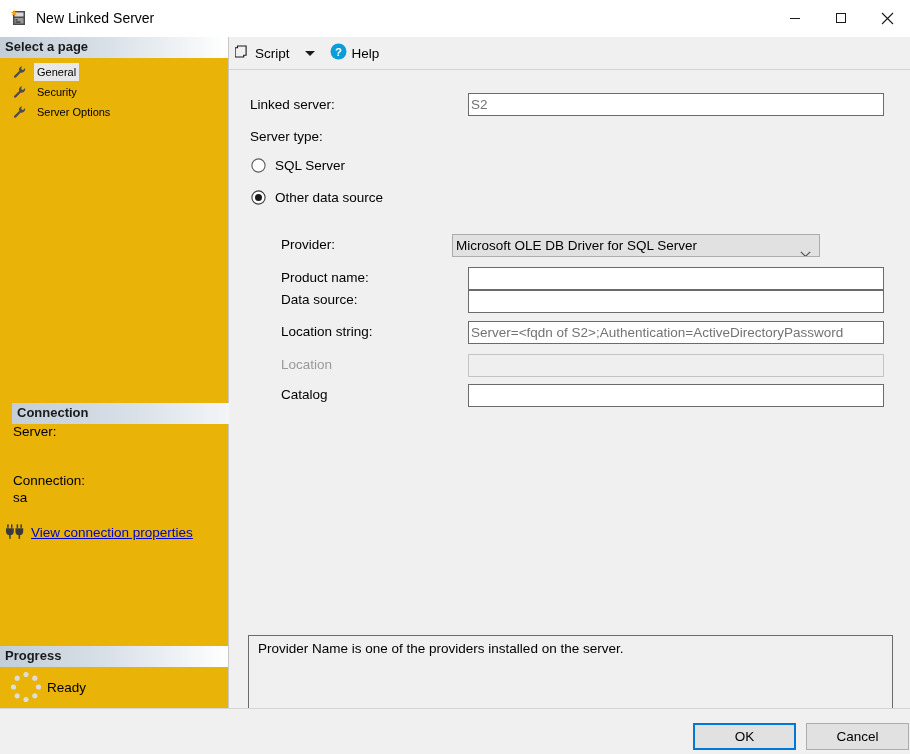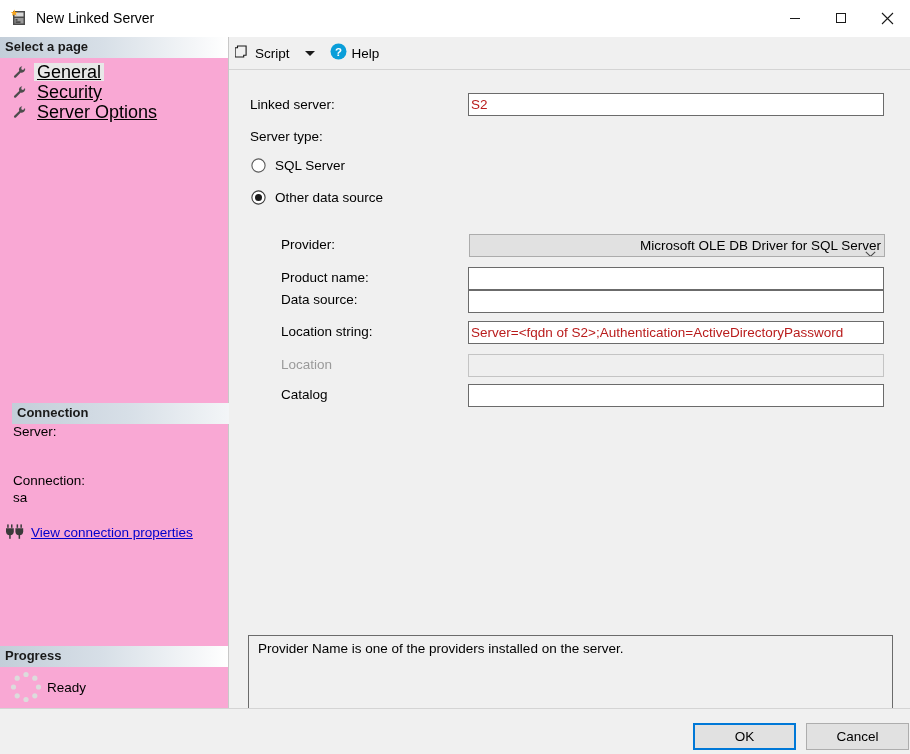--- a/index.html
+++ b/index.html
@@ -52,21 +52,21 @@
   }
   .cap-glyph {
     display: block;
   }
 
   
   .sidebar {
     position: absolute;
     left: 0; top: 37px;
     width: 229px; height: 671px;
-    background: #f9a8d4;
+    background: #eab308;
     border-right: 1px solid #c8c8c8;
     box-sizing: border-box;
   }
   .side-header {
     height: 21px;
     background: linear-gradient(to right, #c3ced9 0%, #d7dfe7 45%, #f4f6f8 85%, #ffffff 100%);
     font-weight: bold;
     font-size: 13px;
     color: #1a1a1a;
     padding: 2px 0 0 5px;
@@ -77,24 +77,23 @@
     padding: 4px 0 0 0;
   }
   .page-item {
     display: flex;
     align-items: center;
     height: 20px;
     padding-left: 12px;
     cursor: default;
   }
   .page-item .lbl {
-    font-size: 18px;
+    font-size: 11px;
     padding: 0 3px;
     line-height: 18px;
-    text-decoration: underline;
   }
   .page-item.selected .lbl {
     background: #e8e8e8;
   }
   .wrench {
     width: 16px; height: 16px;
     margin-right: 6px;
     flex: 0 0 auto;
   }
 
@@ -190,21 +189,21 @@
   }
   .lbl-disabled { color: #9a9a9a; }
 
   .tbox {
     background: #ffffff;
     border: 1px solid #6b6b6b;
     box-sizing: border-box;
     height: 23px;
     font-family: "Liberation Sans", sans-serif;
     font-size: 13.5px;
-    color: #b91c1c;
+    color: #737373;
     padding: 0 2px;
     line-height: 21px;
     white-space: nowrap;
     overflow: hidden;
   }
   .tbox.disabled {
     background: #efefef;
     border: 1px solid #c4c4c4;
   }
 
@@ -415,21 +414,21 @@
 
     <div style="position:absolute; left:22px; top:120px; display:flex; align-items:center;">
       <svg width="15" height="15" viewBox="0 0 15 15">
         <circle cx="7.5" cy="7.5" r="6.6" fill="#ffffff" stroke="#3a3a3a" stroke-width="1.1"></circle>
         <circle cx="7.5" cy="7.5" r="3.5" fill="#1a1a1a"></circle>
       </svg>
       <span class="lbl-std" style="margin-left:9px;">Other data source</span>
     </div>
 
     <div style="position:absolute; left:52px; top:167px;" class="lbl-std">Provider:</div>
-    <div style="position:absolute; left:240px; top:164px; width:416px;text-align:right;" class="combo">
+    <div style="position:absolute; left:223px; top:164px; width:368px;" class="combo">
       <span>Microsoft OLE DB Driver for SQL Server</span>
       <span class="chev">
         <svg width="11" height="7" viewBox="0 0 11 7">
             <path d="M0.8 0.8 L5.5 5.4 L10.2 0.8" fill="none" stroke="#4a4a4a" stroke-width="1.1"></path>
           </svg>
       </span>
     </div>
 
     <div style="position:absolute; left:52px; top:200px;" class="lbl-std">Product name:</div>
     <div style="position:absolute; left:239px; top:197px; width:416px;" class="tbox"></div>

